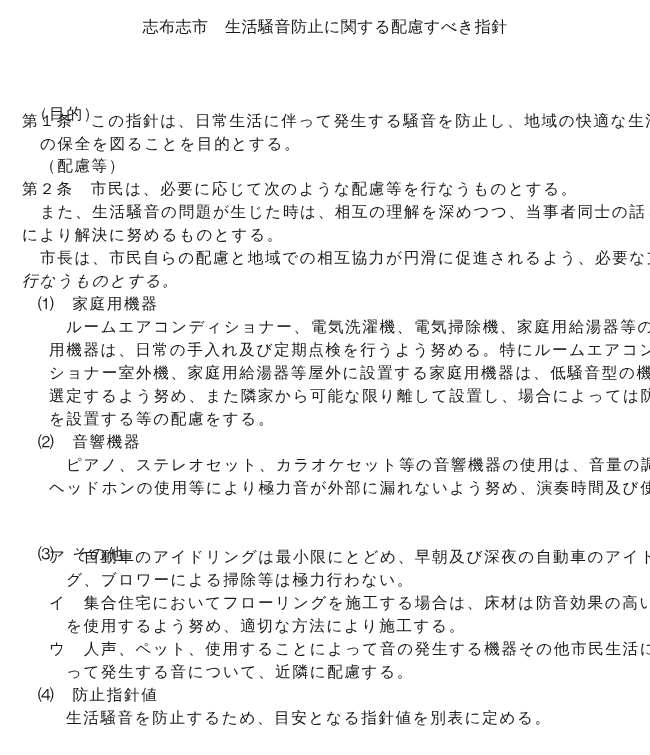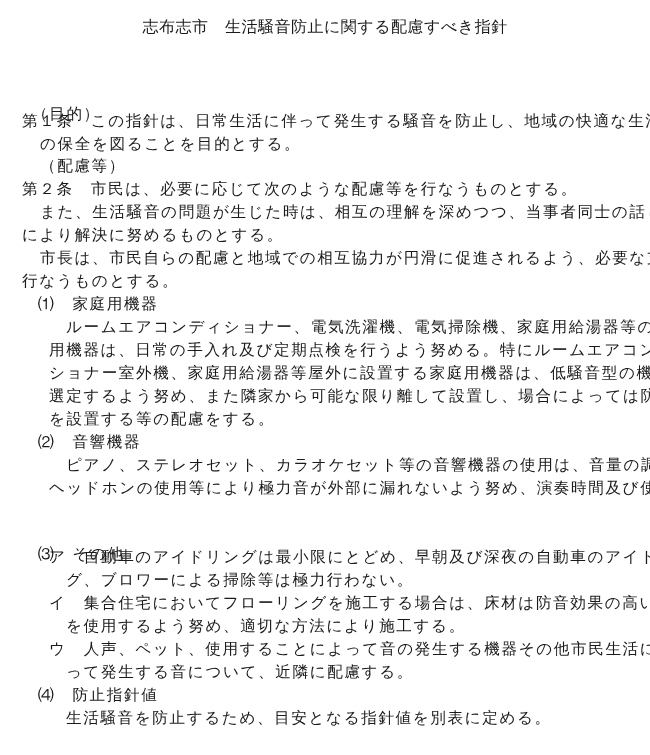--- a/index.html
+++ b/index.html
@@ -48,21 +48,21 @@
   <div class="title">志布志市　生活騒音防止に関する配慮すべき指針</div>
 
   <div class="line" style="left: 32px; top: 88px; margin-top: 16px;">（目的）</div>
   <div class="line" style="left: 22px; top: 111px;">第１条　この指針は、日常生活に伴って発生する騒音を防止し、地域の快適な生活環境</div>
   <div class="line" style="left: 40px; top: 134px;">の保全を図ることを目的とする。</div>
   <div class="line" style="left: 40px; top: 156px;">（配慮等）</div>
   <div class="line" style="left: 22px; top: 179px;">第２条　市民は、必要に応じて次のような配慮等を行なうものとする。</div>
   <div class="line" style="left: 40px; top: 202px;">また、生活騒音の問題が生じた時は、相互の理解を深めつつ、当事者同士の話し合い</div>
   <div class="line" style="left: 22px; top: 225px;">により解決に努めるものとする。</div>
   <div class="line" style="left: 40px; top: 248px;">市長は、市民自らの配慮と地域での相互協力が円滑に促進されるよう、必要な支援を</div>
-  <div class="line" style="left: 22px; top: 271px;">行なうものとする。</div>
+  <div class="line" style="left: 22px; top: 271px; font-style: italic;">行なうものとする。</div>
   <div class="line" style="left: 38px; top: 294px;">⑴　家庭用機器</div>
   <div class="line" style="left: 66px; top: 317px;">ルームエアコンディショナー、電気洗濯機、電気掃除機、家庭用給湯器等の家庭</div>
   <div class="line" style="left: 49px; top: 340px;">用機器は、日常の手入れ及び定期点検を行うよう努める。特にルームエアコンディ</div>
   <div class="line" style="left: 49px; top: 363px;">ショナー室外機、家庭用給湯器等屋外に設置する家庭用機器は、低騒音型の機器を</div>
   <div class="line" style="left: 49px; top: 386px;">選定するよう努め、また隣家から可能な限り離して設置し、場合によっては防音壁</div>
   <div class="line" style="left: 49px; top: 409px;">を設置する等の配慮をする。</div>
   <div class="line" style="left: 38px; top: 432px;">⑵　音響機器</div>
   <div class="line" style="left: 66px; top: 455px;">ピアノ、ステレオセット、カラオケセット等の音響機器の使用は、音量の調整、</div>
   <div class="line" style="left: 49px; top: 478px;">ヘッドホンの使用等により極力音が外部に漏れないよう努め、演奏時間及び使用時</div>
   <div class="line" style="left: 38px; top: 544px;">⑶　その他</div>

